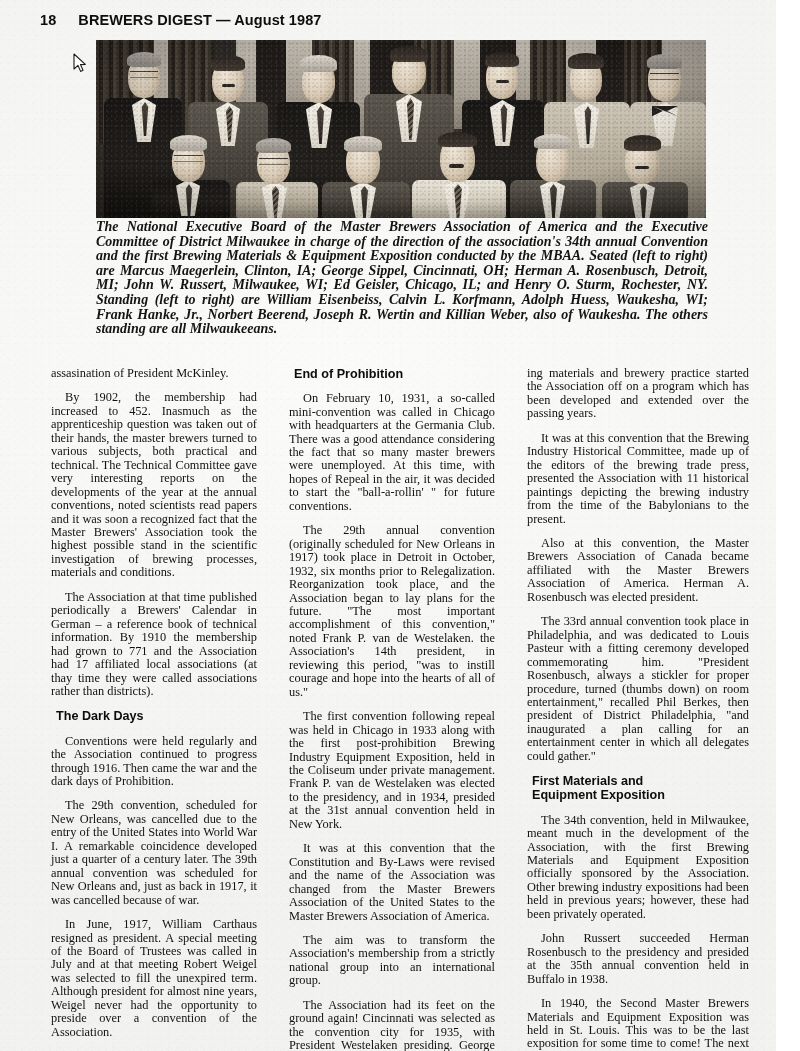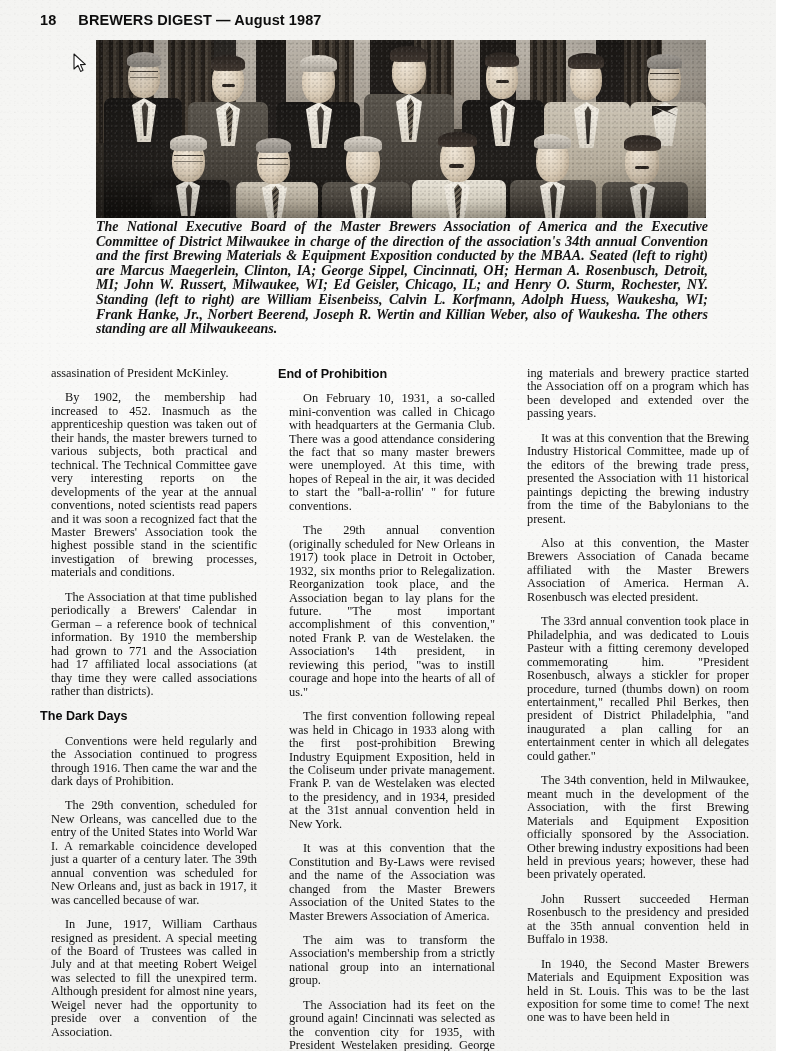--- a/index.html
+++ b/index.html
@@ -192,21 +192,21 @@
   #col1 { left: 0px; }
   #col2 { left: 238px; }
   #col3 { left: 476px; width: 244px; }
 
   .col p {
     margin: 11px;
     text-indent: 14px;
   }
   .col p.noindent { text-indent: 0; }
   .col h3 {
-    margin: 11px 0 3px 0;
+    margin: 11px 0 3px 16px;
     font-family: "Liberation Sans", sans-serif;
     font-size: 12.6px;
     line-height: 14.2px;
     font-weight: bold;
     color: #0d0d0d;
     text-align: left;
   }
 
   
   #cursor {
@@ -390,20 +390,24 @@
       <p>It was at this convention that the Constitution and By-Laws were revised and the name of the Association was changed from the Master Brewers Association of the United States to the Master Brewers Association of America.</p>
       <p>The aim was to transform the Association's membership from a strictly national group into an international group.</p>
       <p>The Association had its feet on the ground again! Cincinnati was selected as the convention city for 1935, with President Westelaken presiding. George B. Sippel, as convention chairman, started plans for technical sessions which were to result in what has since been called the "Pioneering Convention." Technical sessions covering brew-</p>
     </div>
 
     <div class="col" id="col3">
       <p class="noindent">ing materials and brewery practice started the Association off on a program which has been developed and extended over the passing years.</p>
       <p>It was at this convention that the Brewing Industry Historical Committee, made up of the editors of the brewing trade press, presented the Association with 11 historical paintings depicting the brewing industry from the time of the Babylonians to the present.</p>
       <p>Also at this convention, the Master Brewers Association of Canada became affiliated with the Master Brewers Association of America. Herman A. Rosenbusch was elected president.</p>
       <p>The 33rd annual convention took place in Philadelphia, and was dedicated to Louis Pasteur with a fitting ceremony developed commemorating him. "President Rosenbusch, always a stickler for proper procedure, turned (thumbs down) on room entertainment," recalled Phil Berkes, then president of District Philadelphia, "and inaugurated a plan calling for an entertainment center in which all delegates could gather."</p>
+      <h3>
+        <span>First Materials and</span><br>
+        <span>Equipment Exposition</span>
+      </h3>
       <p>The 34th convention, held in Milwaukee, meant much in the development of the Association, with the first Brewing Materials and Equipment Exposition officially sponsored by the Association. Other brewing industry expositions had been held in previous years; however, these had been privately operated.</p>
       <p>John Russert succeeded Herman Rosenbusch to the presidency and presided at the 35th annual convention held in Buffalo in 1938.</p>
       <p>In 1940, the Second Master Brewers Materials and Equipment Exposition was held in St. Louis. This was to be the last exposition for some time to come! The next one was to have been held in</p>
     </div>
 
   </div>
 
   <div id="paper-right-white"></div>
 
   <svg id="cursor" viewBox="0 0 14 20" style="left: 73px; top: 53px;">

